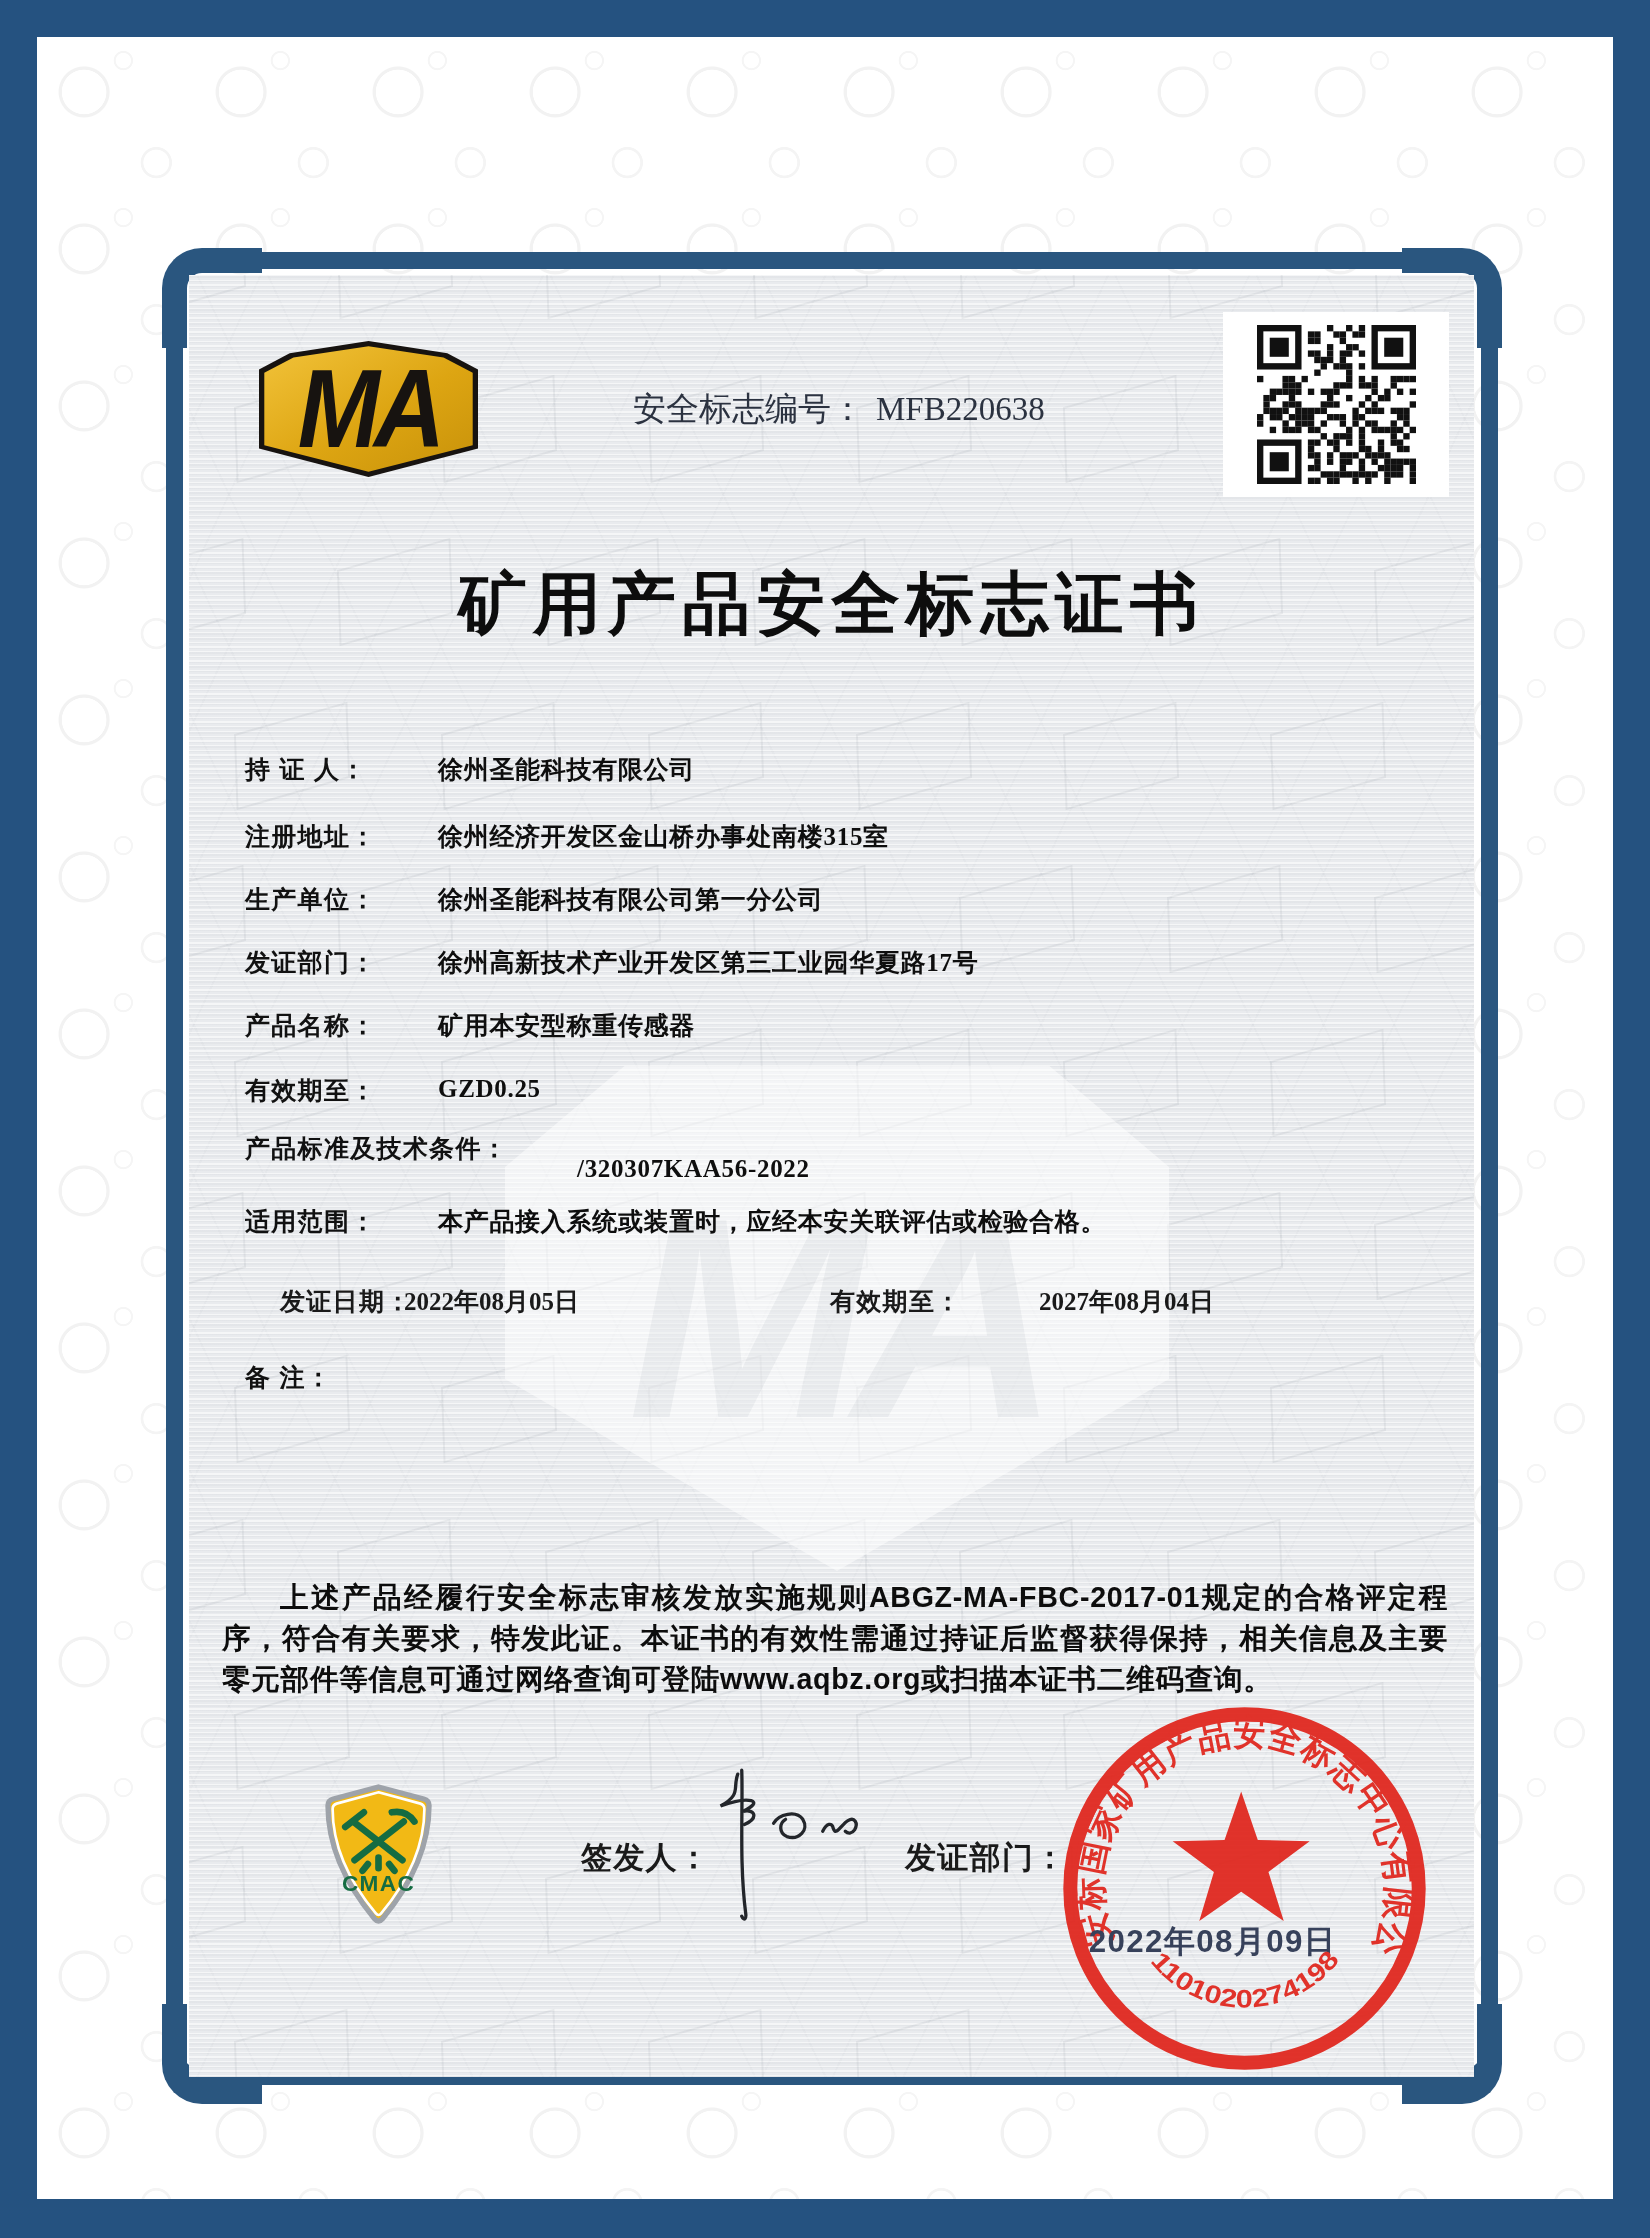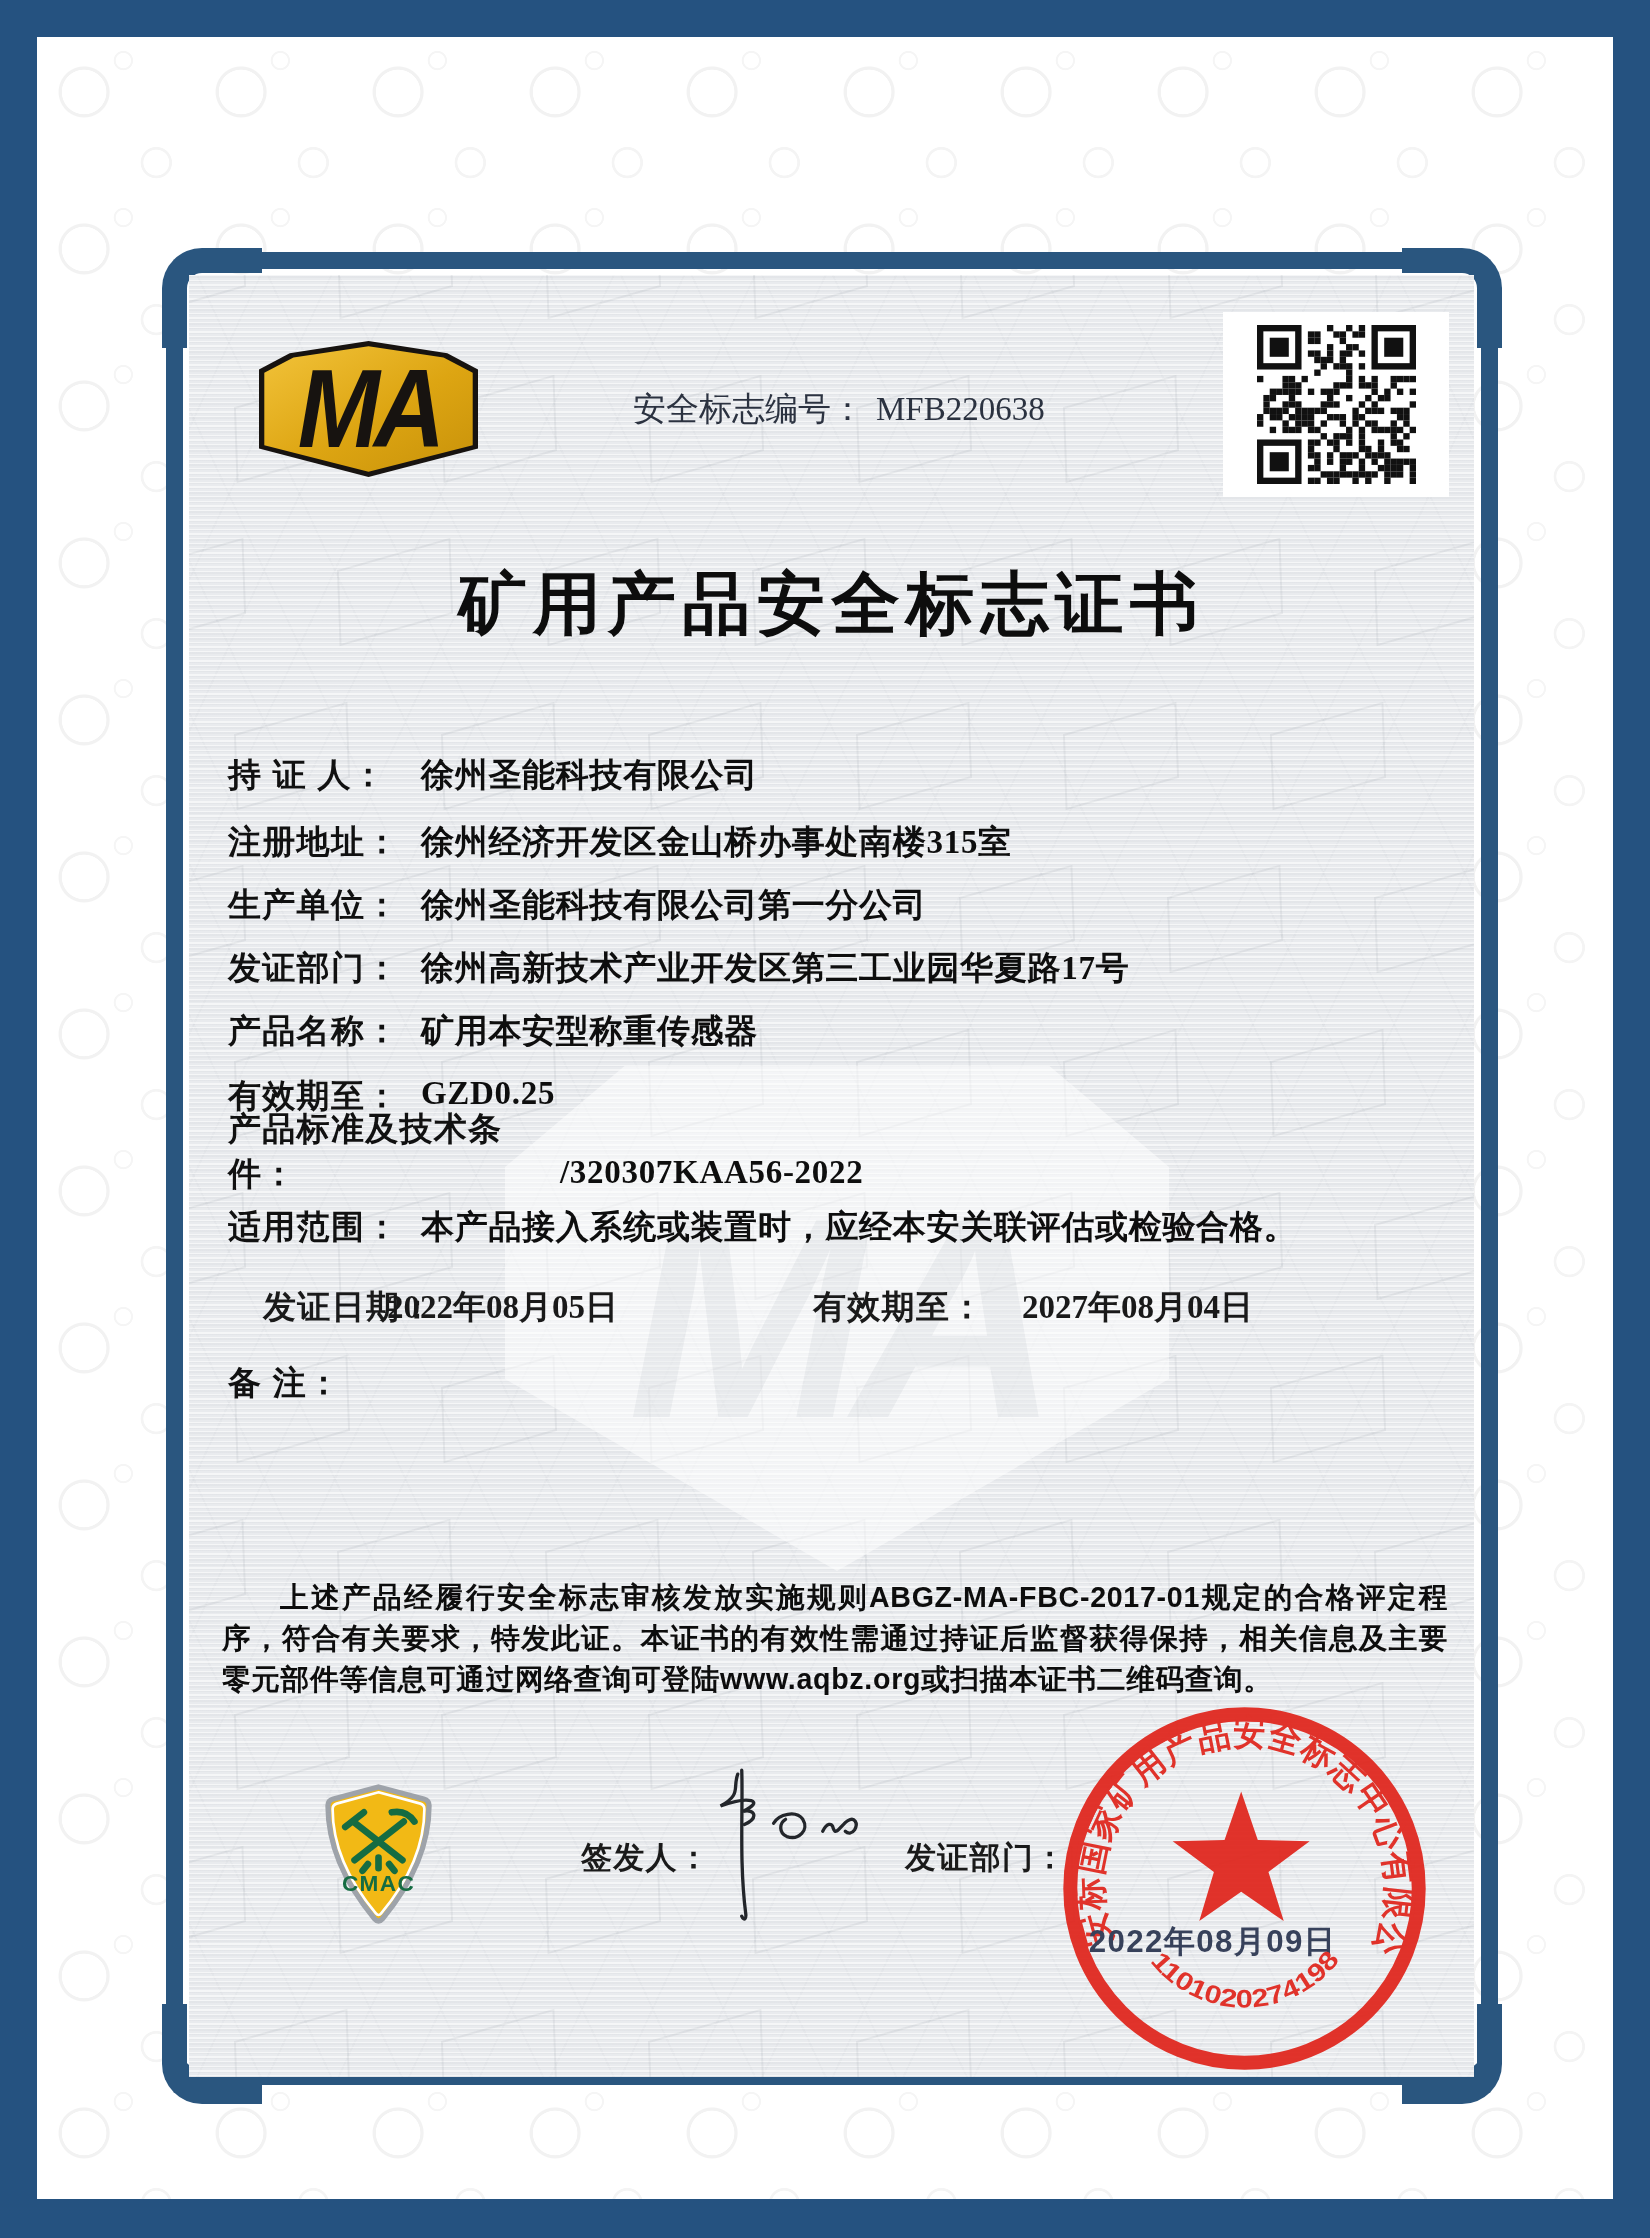--- a/index.html
+++ b/index.html
@@ -46,21 +46,21 @@
   .cert-no{position:absolute;left:444px;top:112px;font-family:"Liberation Serif","DejaVu Serif",serif;
            font-size:33px;color:#2b3240;white-space:nowrap;}
   .cert-no .val{margin-left:12px;}
   
   .qr-box{position:absolute;left:1034px;top:37px;width:226px;height:185px;background:#ffffff;
           display:flex;align-items:center;justify-content:center;}
   
   .title{position:absolute;left:0;top:284px;width:100%;text-align:center;font-size:68px;font-weight:bold;
          color:#0d0d0d;letter-spacing:6.6px;}
   
-  .row{position:absolute;left:39px;width:1229px;font-size:33px;font-weight:bold;white-space:nowrap;}
+  .row{position:absolute;left:56px;width:1229px;font-size:25px;font-weight:bold;white-space:nowrap;}
   .flabel{display:inline-block;width:193px;letter-spacing:1.3px;color:#111;vertical-align:top;}
   .fvalue{font-family:"Liberation Serif","DejaVu Serif",serif;font-weight:bold;color:#0e0e0e;letter-spacing:0.7px;}
   .r0{top:478px}.r1{top:545px}.r2{top:608px}.r3{top:671px}.r4{top:734px}.r5{top:799px}
   .row.wide{top:832px;display:flex;align-items:center;white-space:normal;}
   .row.wide .flabel{width:332px;}
   .row.wide .fvalue{width:857px;line-height:41px;display:inline-block;}
   .r7{top:930px}.rdates{top:1010px}.rremark{top:1086px}
   .rdates span{position:absolute;top:0;}
   .rdates .d-l1{left:0;width:193px;letter-spacing:1.3px;margin-left:35px;}
   .rdates .d-v1{left:159px;font-family:"Liberation Serif","DejaVu Serif",serif;}

